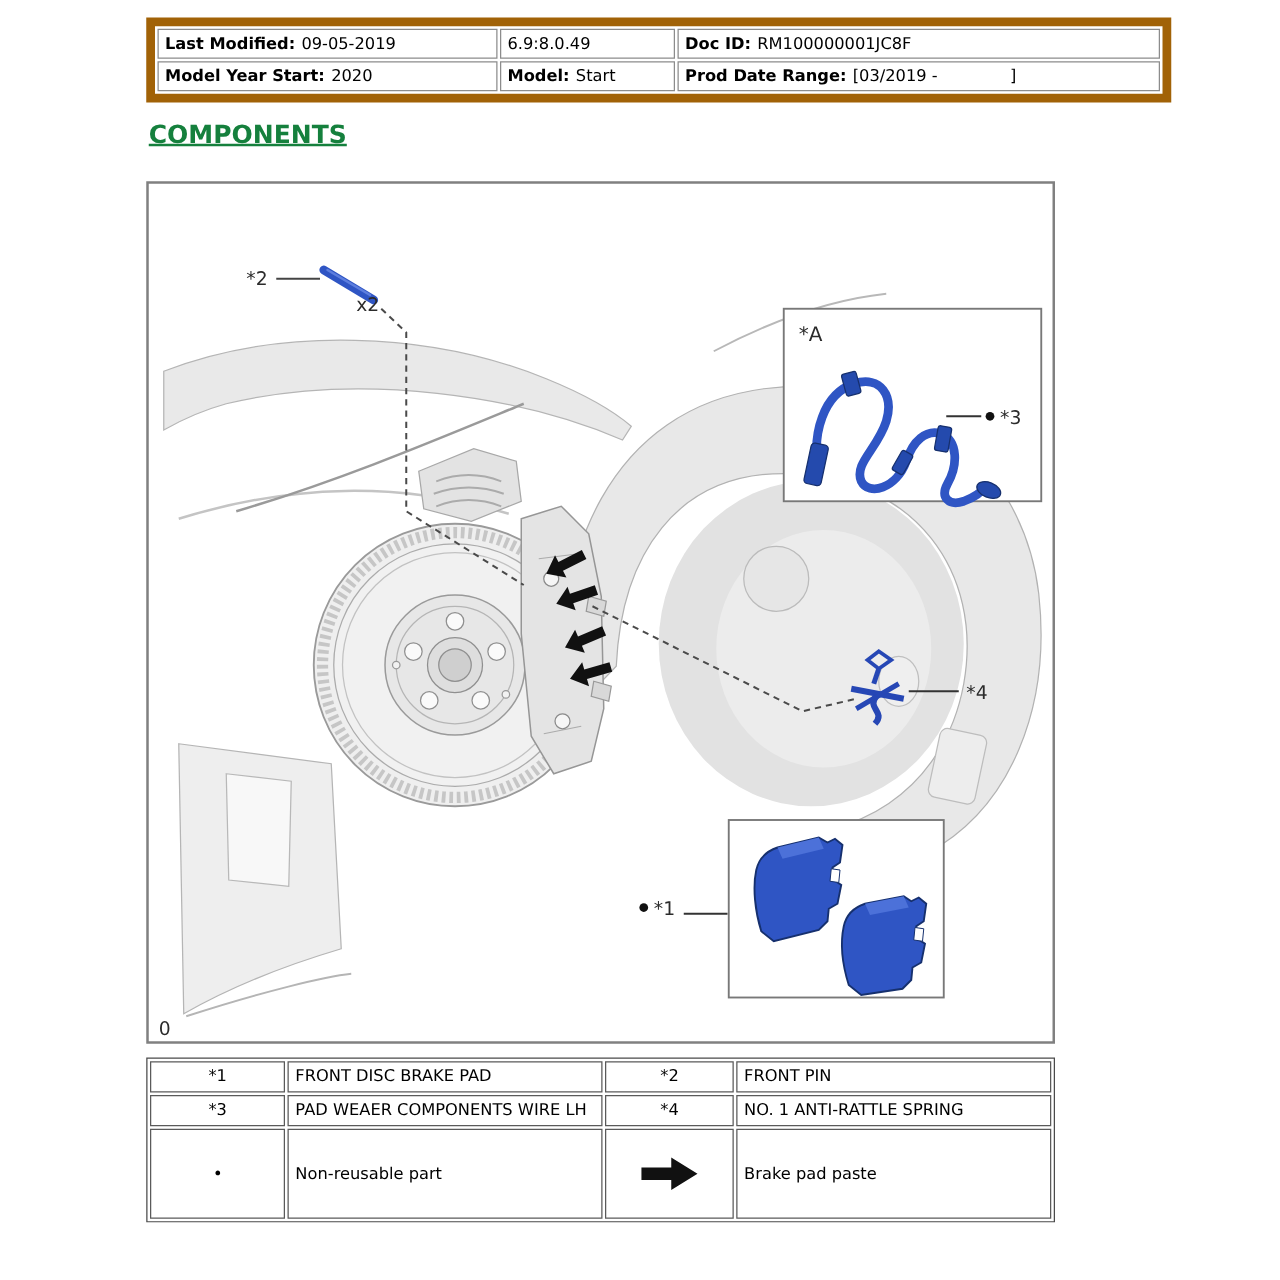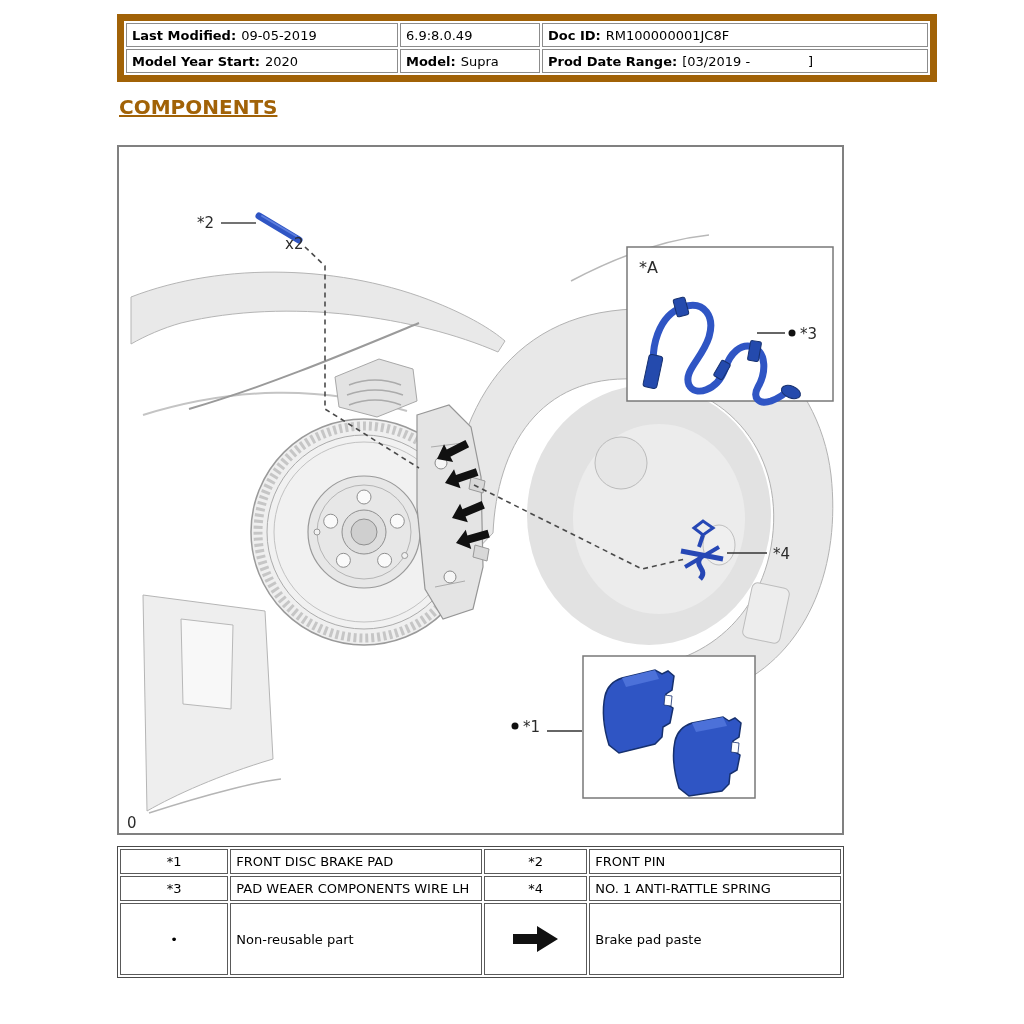--- a/index.html
+++ b/index.html
@@ -12,21 +12,21 @@
   table.meta td { border:1px solid #8c8c8c; padding:1px 5px; font-size:13px;
                   height:20px; white-space:nowrap; overflow:hidden; vertical-align:middle; }
   .lbl { font-weight:bold; margin-right:5px; }
   .val {}
   .pre { white-space:pre; }
 
   
   .links { margin:15px 0 0 2px; }
   .links a { display:inline-block; font-weight:bold; font-size:20px;
              text-decoration:underline; margin:0 0 15px 0; }
-  .links a { color:#a16207; }
+  .links a { color:#15803d; }
   .links .row { line-height:1; }
 
   
   .fig { width:723px; height:686px; border:2px solid #808080; margin-top:13px;
          background:#fff; }
   .fig svg { display:block; }
   text { font-family:"DejaVu Sans","Liberation Sans",sans-serif; fill:#2b2b2b; }
 
   
   table.legend { border-collapse:separate; border-spacing:2px; border:1px solid #4a4a4a;
@@ -58,21 +58,21 @@
       </td>
       <td>
         <span class="lbl">Doc ID:</span><span class="val">RM100000001JC8F</span>
       </td>
     </tr>
     <tr>
       <td>
         <span class="lbl">Model Year Start:</span><span class="val">2020</span>
       </td>
       <td>
-        <span class="lbl">Model:</span><span class="val">Supra</span>
+        <span class="lbl">Model:</span><span class="val">Start</span>
       </td>
       <td>
         <span class="lbl">Prod Date Range:</span><span class="val pre">[03/2019 -              ]</span>
       </td>
     </tr>
   </tbody>
     </table>
 
   <div class="links">
     <div class="row"><a href="#">COMPONENTS</a></div>

